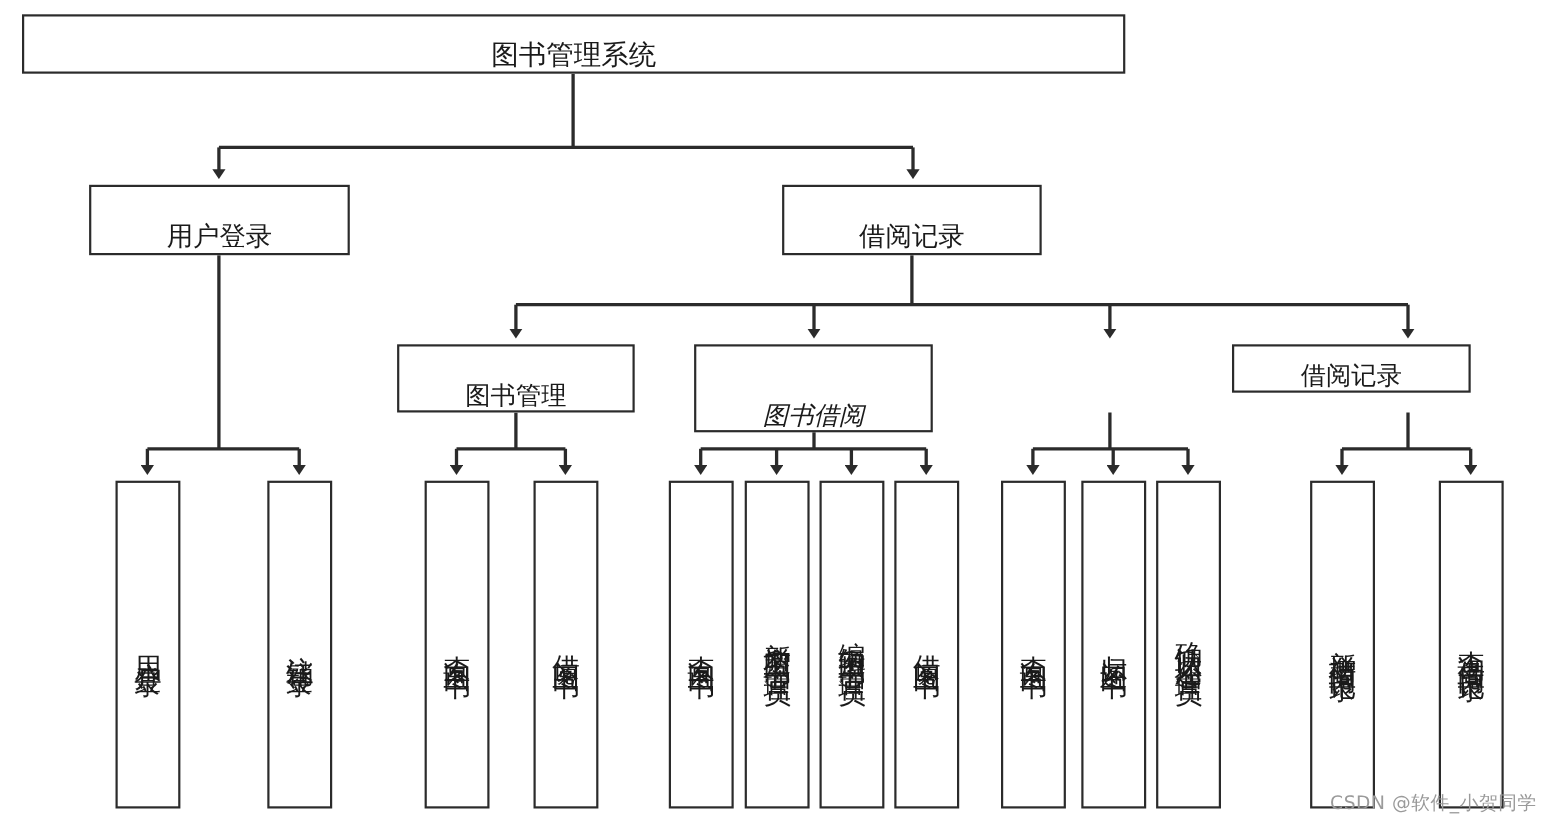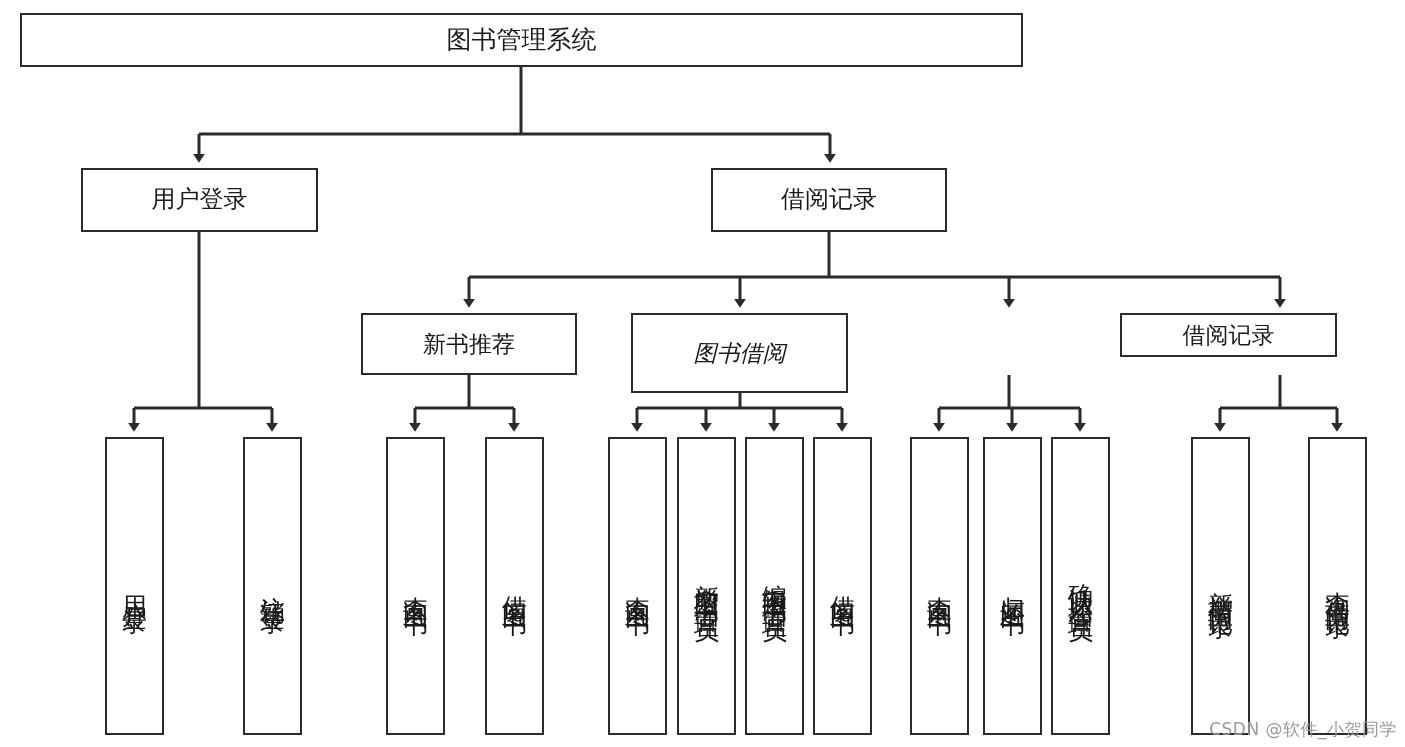--- a/index.html
+++ b/index.html
@@ -24,21 +24,21 @@
     width: 1405px;
     height: 747px;
     pointer-events: none;
   }
   .node {
     position: absolute;
     box-sizing: border-box;
     background: #ffffff;
     border: 2px solid #2b2b2b;
     display: flex;
-    align-items: center;
+    align-items: flex-end;
     justify-content: center;
     color: #1a1a1a;
   }
   .node .label {
     display: block;
     text-align: center;
     line-height: 1.15;
     white-space: nowrap;
   }
   .node.root .label { font-size: 25px; }
@@ -129,21 +129,21 @@
   </div>
 
   <div class="node l2" style="left:81px; top:168px; width:237px; height:64px;">
     <span class="label">用户登录</span>
   </div>
   <div class="node l2" style="left:711px; top:168px; width:236px; height:64px;">
     <span class="label">借阅记录</span>
   </div>
 
   <div class="node l3" style="left:361px; top:313px; width:216px; height:62px;">
-    <span class="label">新书推荐</span>
+    <span class="label">图书管理</span>
   </div>
   <div class="node l3" style="left:631px; top:313px; width:217px; height:80px;font-style:italic;">
     <span class="label">图书借阅</span>
   </div>
   <div class="node l3" style="left:1120px; top:313px; width:217px; height:44px;">
     <span class="label">借阅记录</span>
   </div>
 
   <div class="node leaf" style="left:105px; top:437px; width:59px; height:298px;">
     <span class="label">用户登录</span>

